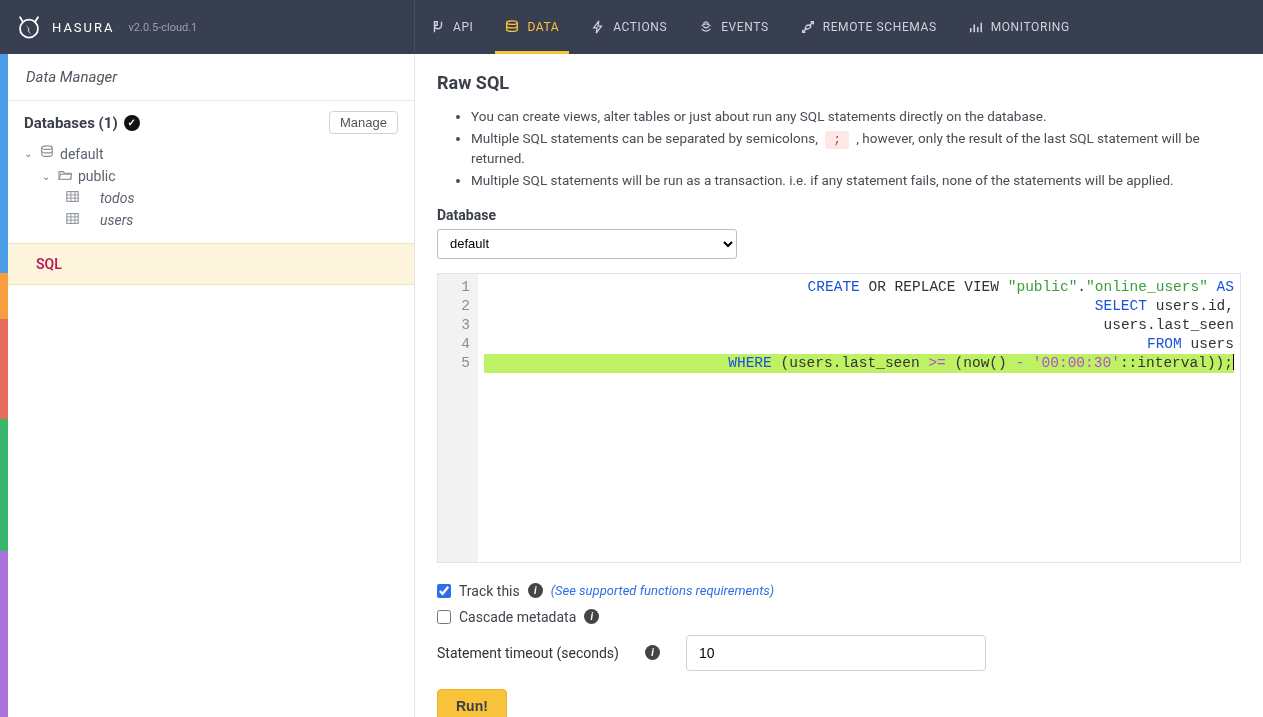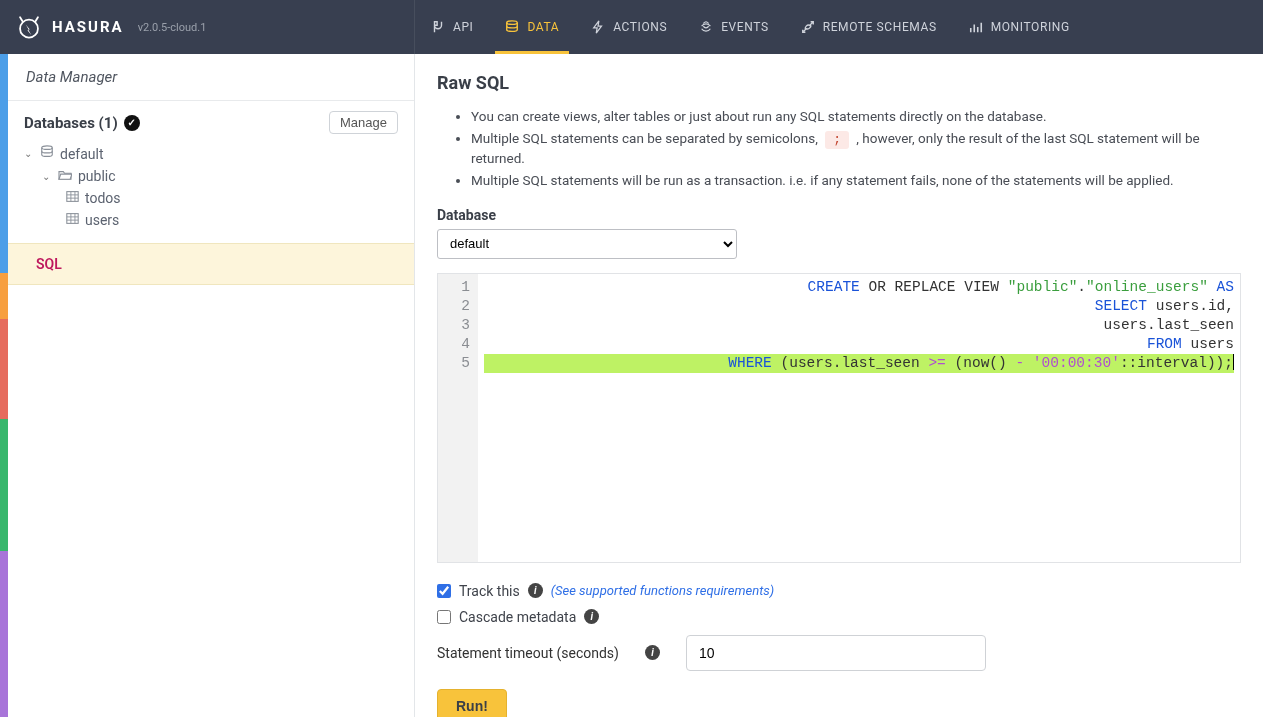--- a/index.html
+++ b/index.html
@@ -25,23 +25,23 @@
     display: flex;
     align-items: center;
     gap: 10px;
     padding: 0 16px;
     width: 415px;
     border-right: 1px solid rgba(255,255,255,0.08);
     height: 100%;
   }
   .brand-logo svg { display:block; }
   .brand-text {
-    font-weight: 700;
+    font-weight: 400;
     letter-spacing: 2px;
-    font-size: 15px;
+    font-size: 13px;
     color: #fff;
   }
   .brand-version {
     font-size: 11px;
     color: #9aa0ab;
     margin-left: 4px;
   }
   .nav-tabs { display: flex; height:100%; }
   .nav-tab {
     display: flex;
@@ -106,21 +106,21 @@
     padding:3px 10px;
     color:#555;
     cursor:pointer;
   }
   .tree { padding: 2px 0 8px 16px; font-size:14px; color:#5c6370;}
   .tree-row { display:flex; align-items:center; gap:6px; padding:3px 0;}
   .tree-caret { font-size:10px; color:#777; width:10px; display:inline-block;}
   .tree-icon { color:#8a9099; font-size:13px; }
   .tree-sub { padding-left:18px; }
   .tree-sub2 { padding-left:42px; }
-  .tree-sub2 .tree-row { gap:6px; }
+  .tree-sub2 .tree-row { gap:21px;font-style:italic; }
   .table-icon { font-size:13px; color:#8a9099; }
   .sql-item {
     background:#fdf5db;
     color:#be185d;
     font-weight:600;
     font-size:14px;
     padding:12px 28px;
     border-top:1px solid #f0e6be;
     border-bottom:1px solid #f0e6be;
     margin-top:4px;

